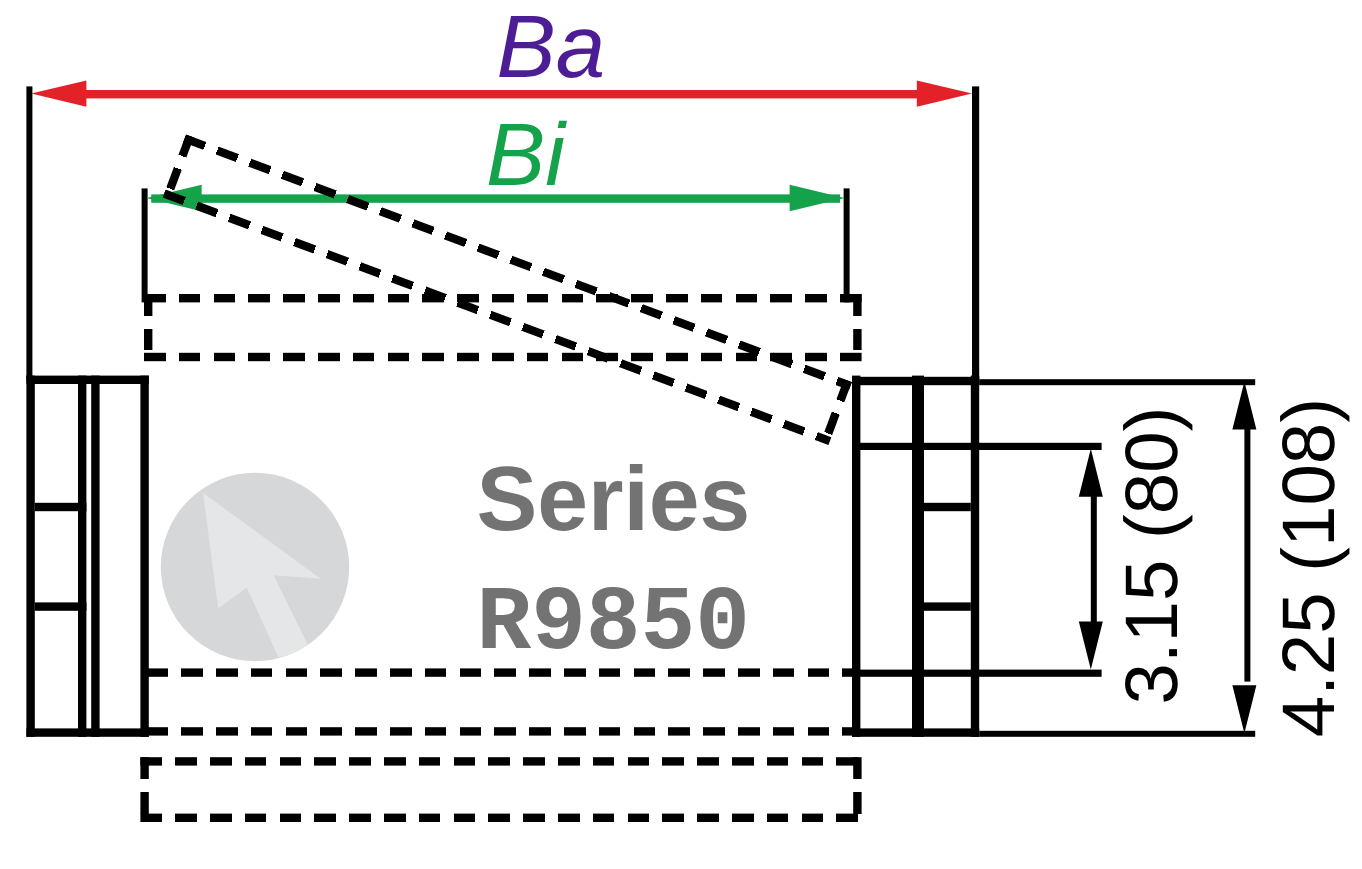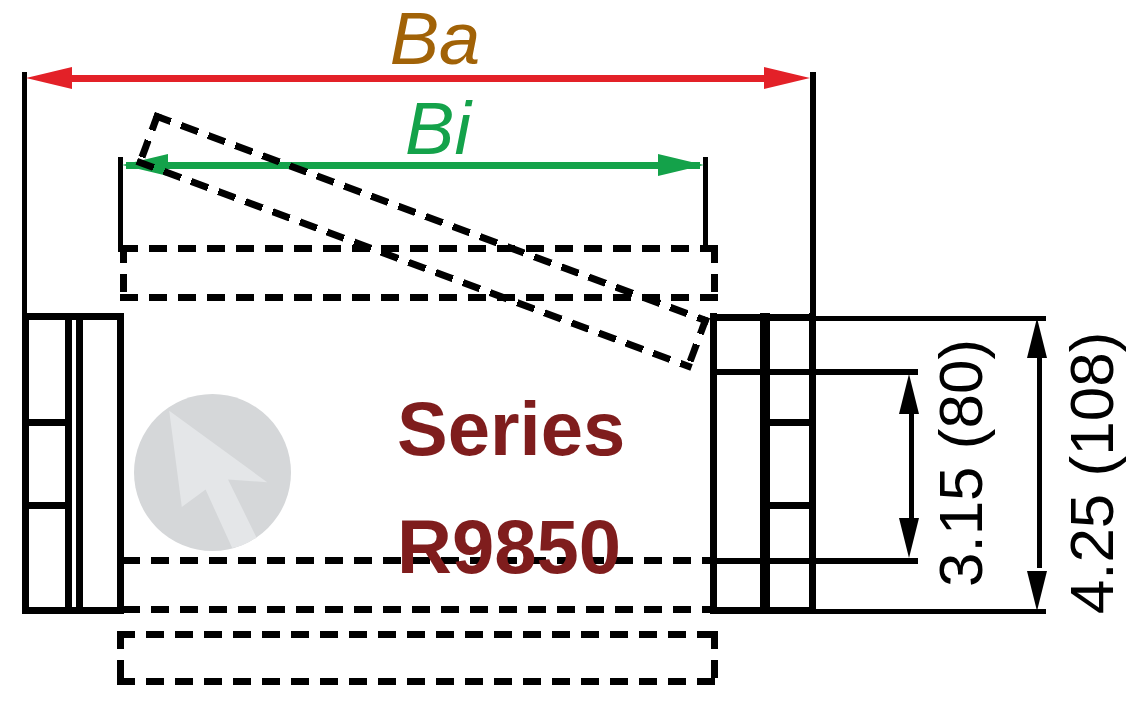--- a/index.html
+++ b/index.html
@@ -19,26 +19,26 @@
   .ah{position:absolute;width:0;height:0;}
   .ah-left-red {border-top:11px solid transparent;border-bottom:11px solid transparent;border-right:46px solid #e32128;}
   .ah-right-red{border-top:11px solid transparent;border-bottom:11px solid transparent;border-left:46px solid #e32128;}
   .ah-left-grn {border-top:11px solid transparent;border-bottom:11px solid transparent;border-right:46px solid #14a24a;}
   .ah-right-grn{border-top:11px solid transparent;border-bottom:11px solid transparent;border-left:46px solid #14a24a;}
   .ah-up-blk   {border-left:10px solid transparent;border-right:10px solid transparent;border-bottom:40px solid #000;}
   .ah-down-blk {border-left:10px solid transparent;border-right:10px solid transparent;border-top:40px solid #000;}
   
   .dimlabel-h{position:absolute;font-style:italic;font-size:74px;line-height:74px;
     text-align:center;white-space:nowrap;transform:translateX(-50%);}
-  .lbl-ba{color:#a16207;}
+  .lbl-ba{color:#4c1d95;margin-left:24px;}
   .lbl-bi{color:#14a24a;text-align:right;}
   .dimlabel-v{position:absolute;font-size:62px;line-height:62px;color:#000;white-space:nowrap;
     transform:translate(-50%,-50%) rotate(-90deg);}
   
-  .series-text{position:absolute;left:397px;font-weight:bold;font-size:76px;line-height:76px;color:#7f1d1d;white-space:nowrap;margin-top:12px;}
+  .series-text{position:absolute;left:397px;font-weight:bold;font-size:76px;line-height:76px;color:#737373;white-space:nowrap;}
   .note-text{position:absolute;font-size:66px;line-height:66px;color:#1c1e20;white-space:nowrap;}
   
   .wm-circle{position:absolute;left:134px;top:394px;width:157px;height:157px;border-radius:50%;
     background:#d5d7d9;overflow:hidden;}
   .wm-arrow{position:absolute;left:10px;top:8px;width:140px;height:146px;background:#e4e6e8;
     clip-path:polygon(18% 6%,88% 55%,60% 53%,82% 96%,63% 100%,44% 60%,27% 72%);}
   
   .band{position:absolute;left:155px;top:112px;width:592px;height:56px;
     transform:rotate(20.4deg);transform-origin:top left;}
   .band .hdash{left:0;width:592px;}
@@ -112,15 +112,15 @@
   <div class="vline" style="left:1037px;top:352px;width:5px;height:216px;"></div>
   <div class="ah ah-up-blk" style="left:1027px;top:318px;"></div>
   <div class="ah ah-down-blk" style="left:1027px;top:571px;"></div>
   <div class="dimlabel-v" style="left:1092px;top:473px;">4.25 (108)</div>
 
   <div class="wm-circle">
     <div class="wm-arrow"></div>
   </div>
 
   <div class="series-text" style="top:379px;">Series</div>
-  <div class="series-text" style="top:497px;">R9850</div>
+  <div class="series-text" style="top:482px;font-family:Liberation Mono, monospace;">R9850</div>
 
 </div>
 
 </body></html>

